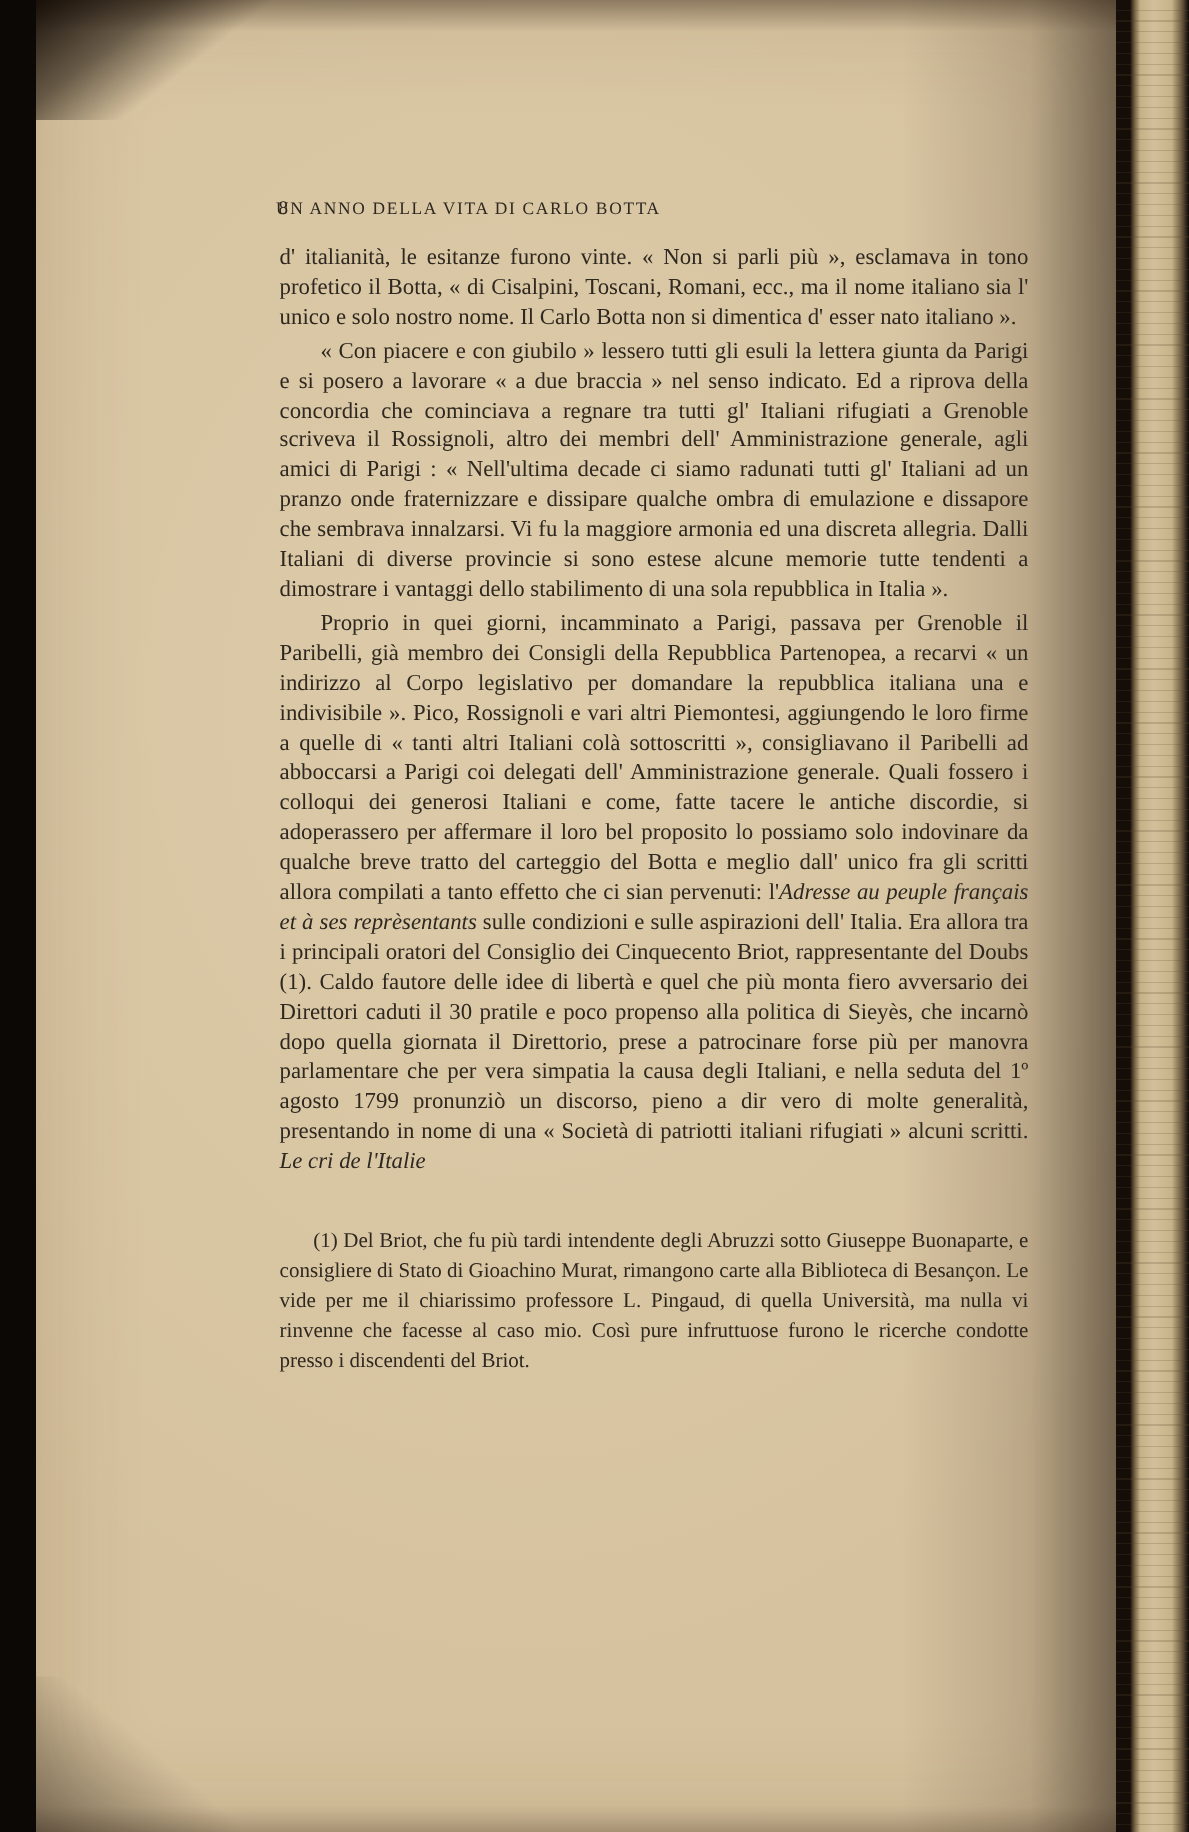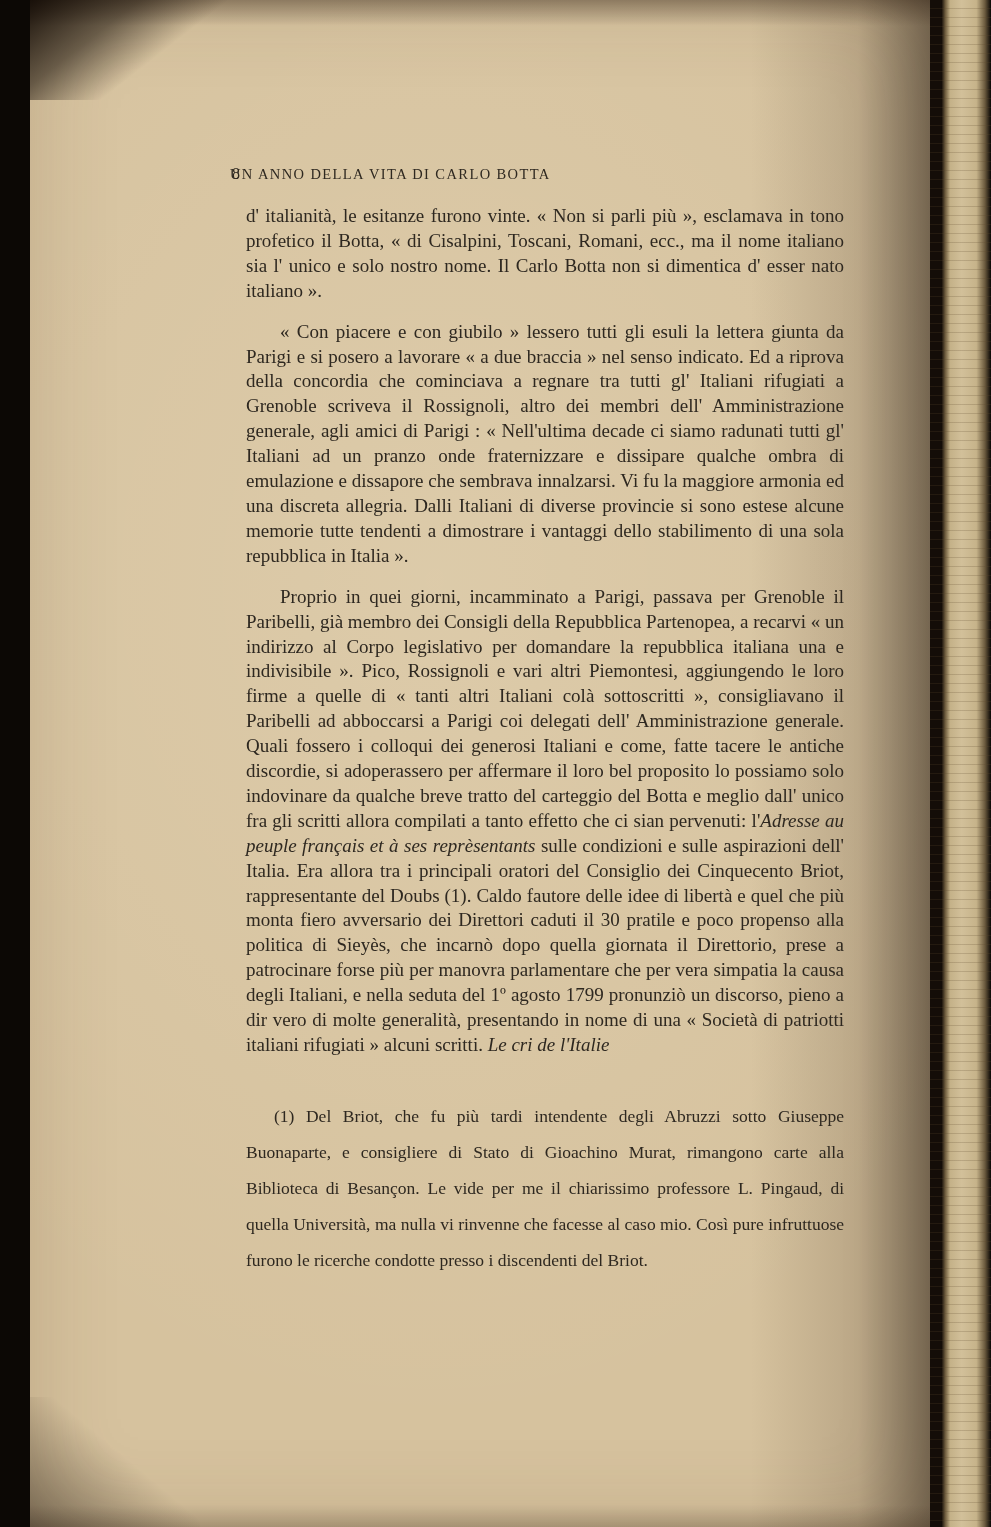--- a/index.html
+++ b/index.html
@@ -52,25 +52,25 @@
     position: absolute; left: 200px; top: 164px; width: 630px;
     color: var(--ink, #2e2820);
   }
   .header { position: relative; height: 24px; margin-bottom: 15px; }
   .page-number { position: absolute; left: 2px; top: 1px; font-size: 16px; }
   .running-header {
     position: absolute; left: 0; right: 0; top: 2px;
     text-align: left; font-size: 14.5px; letter-spacing: 1.4px;
   }
   .body-text { font-size: 19px; line-height: 24.9px; text-align: justify; }
-  .para { margin: 16px; }
+  .para { margin: 3px; }
   .para.indent { text-indent: 34px; }
   .italic { font-style: italic; }
   .footnote {
-    margin-top: 40px; font-size: 17.5px; line-height: 36px; text-align: justify;
+    margin-top: 40px; font-size: 17.5px; line-height: 25px; text-align: justify;
   }
   .footnote .para.indent { text-indent: 28px; }
 </style>
 </head>
 <body>
 
 <div class="scan">
   <div class="page">
     <div class="corner-tl"></div>
     <div class="corner-bl"></div>

